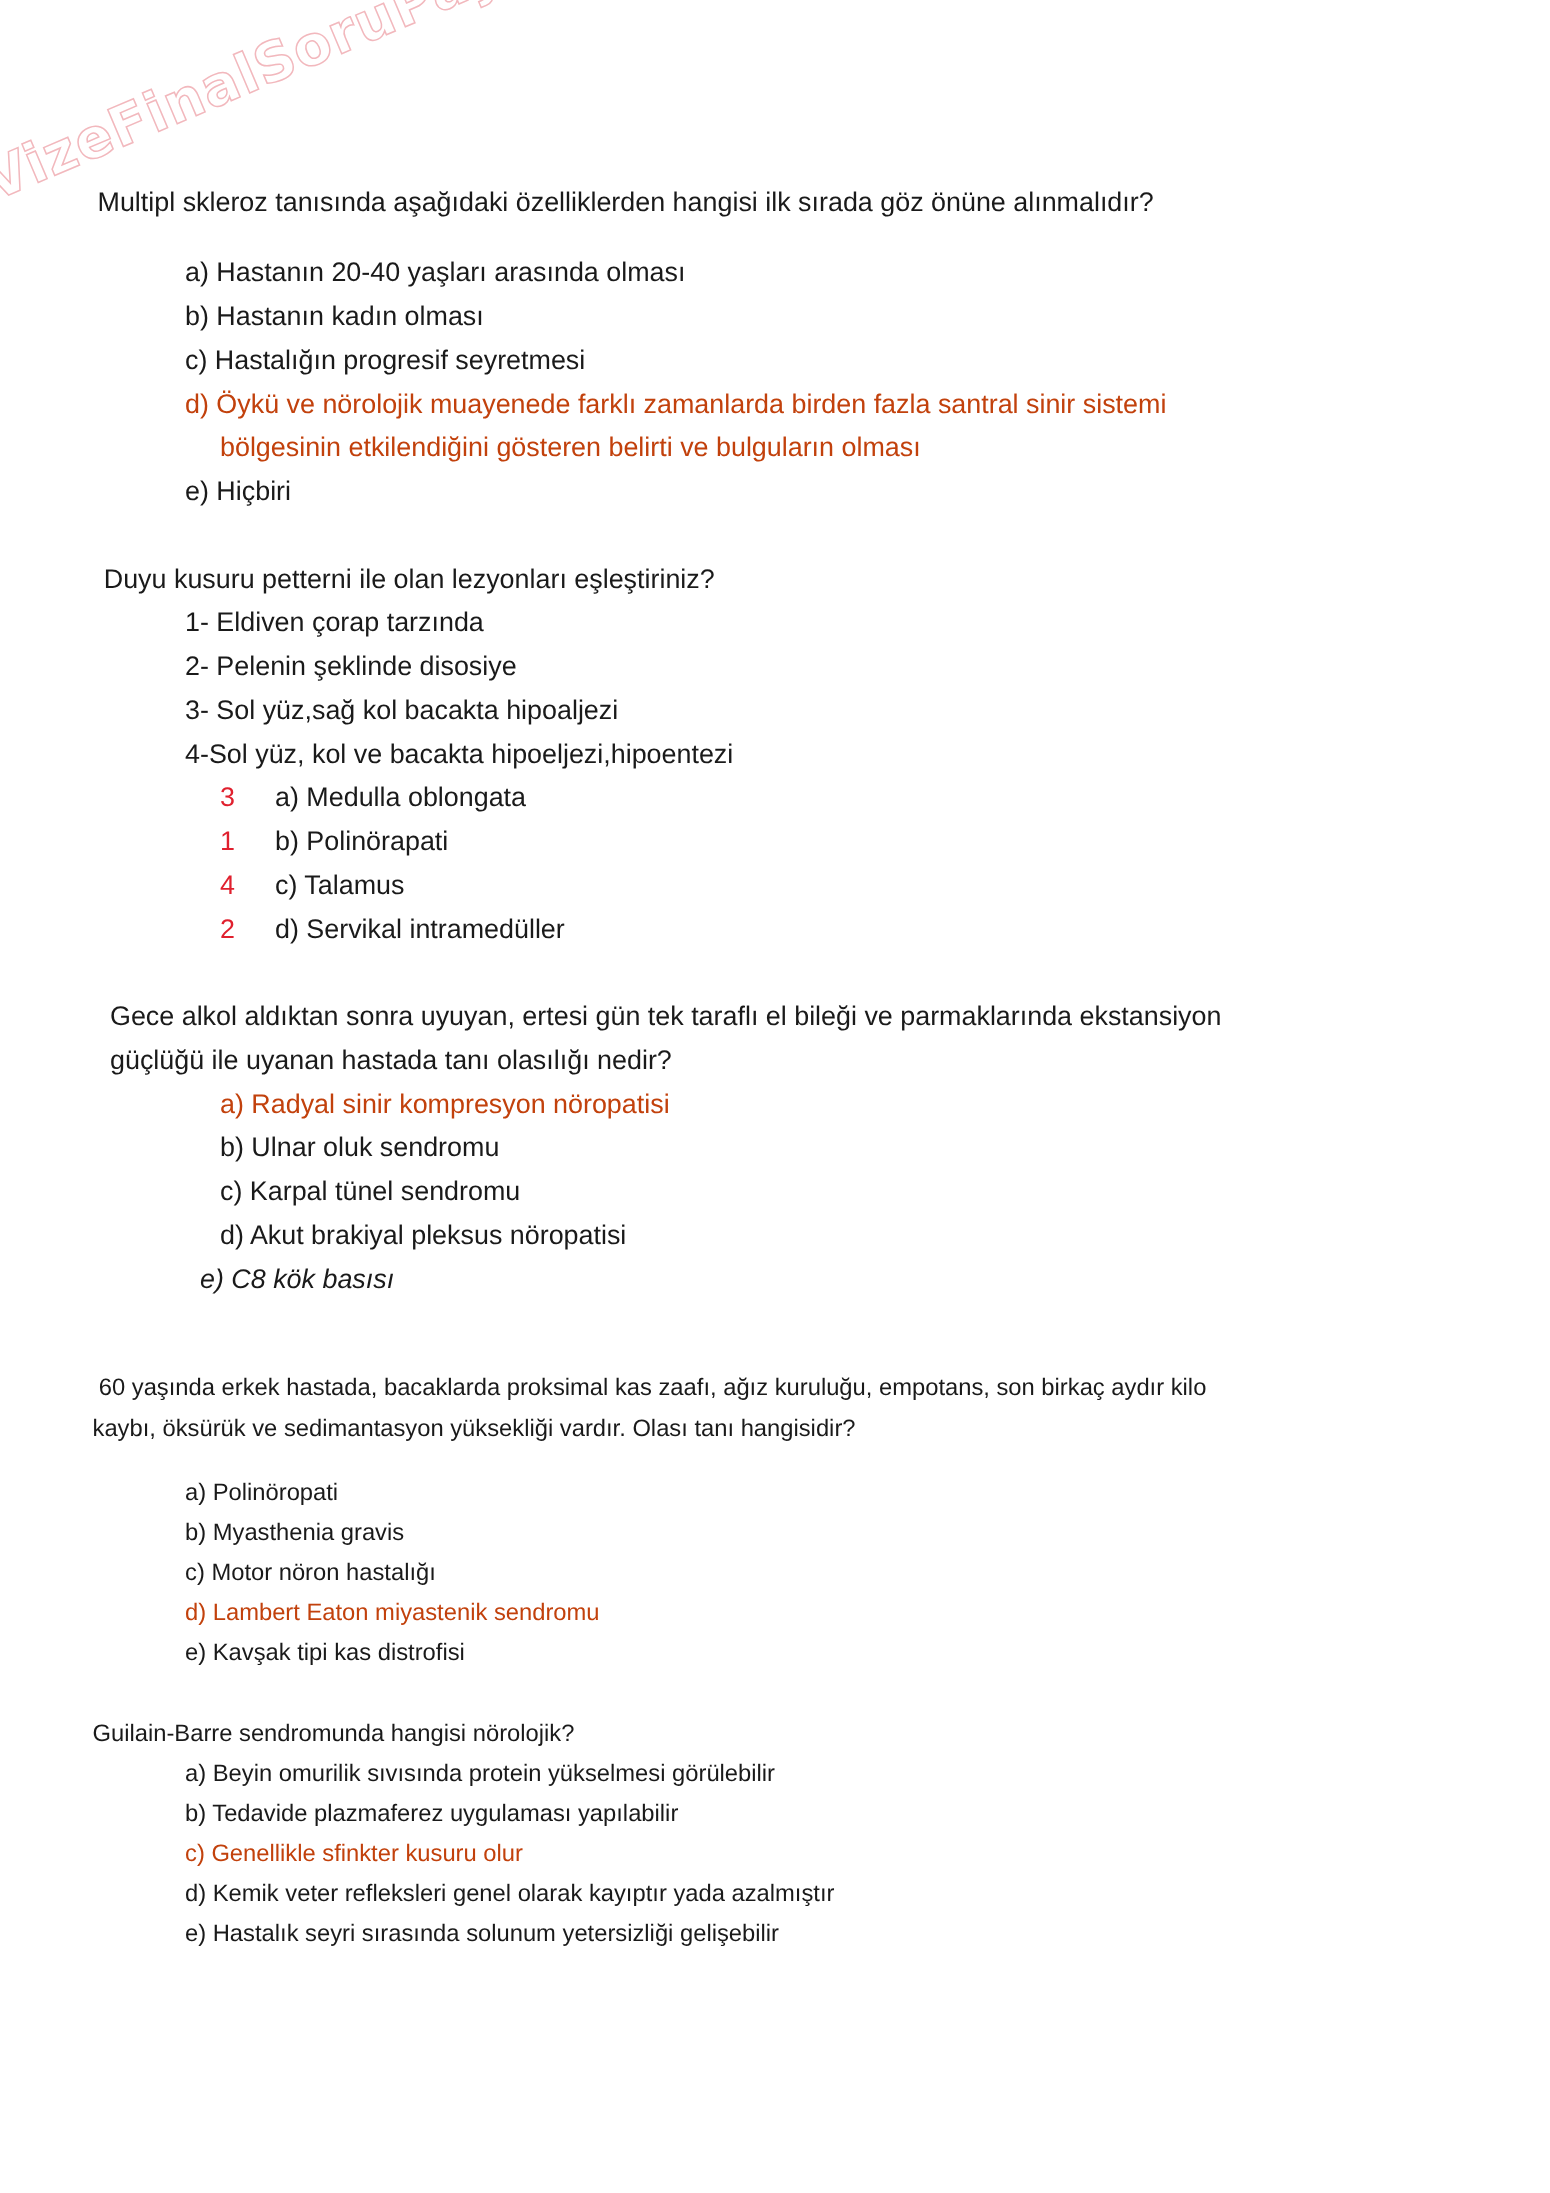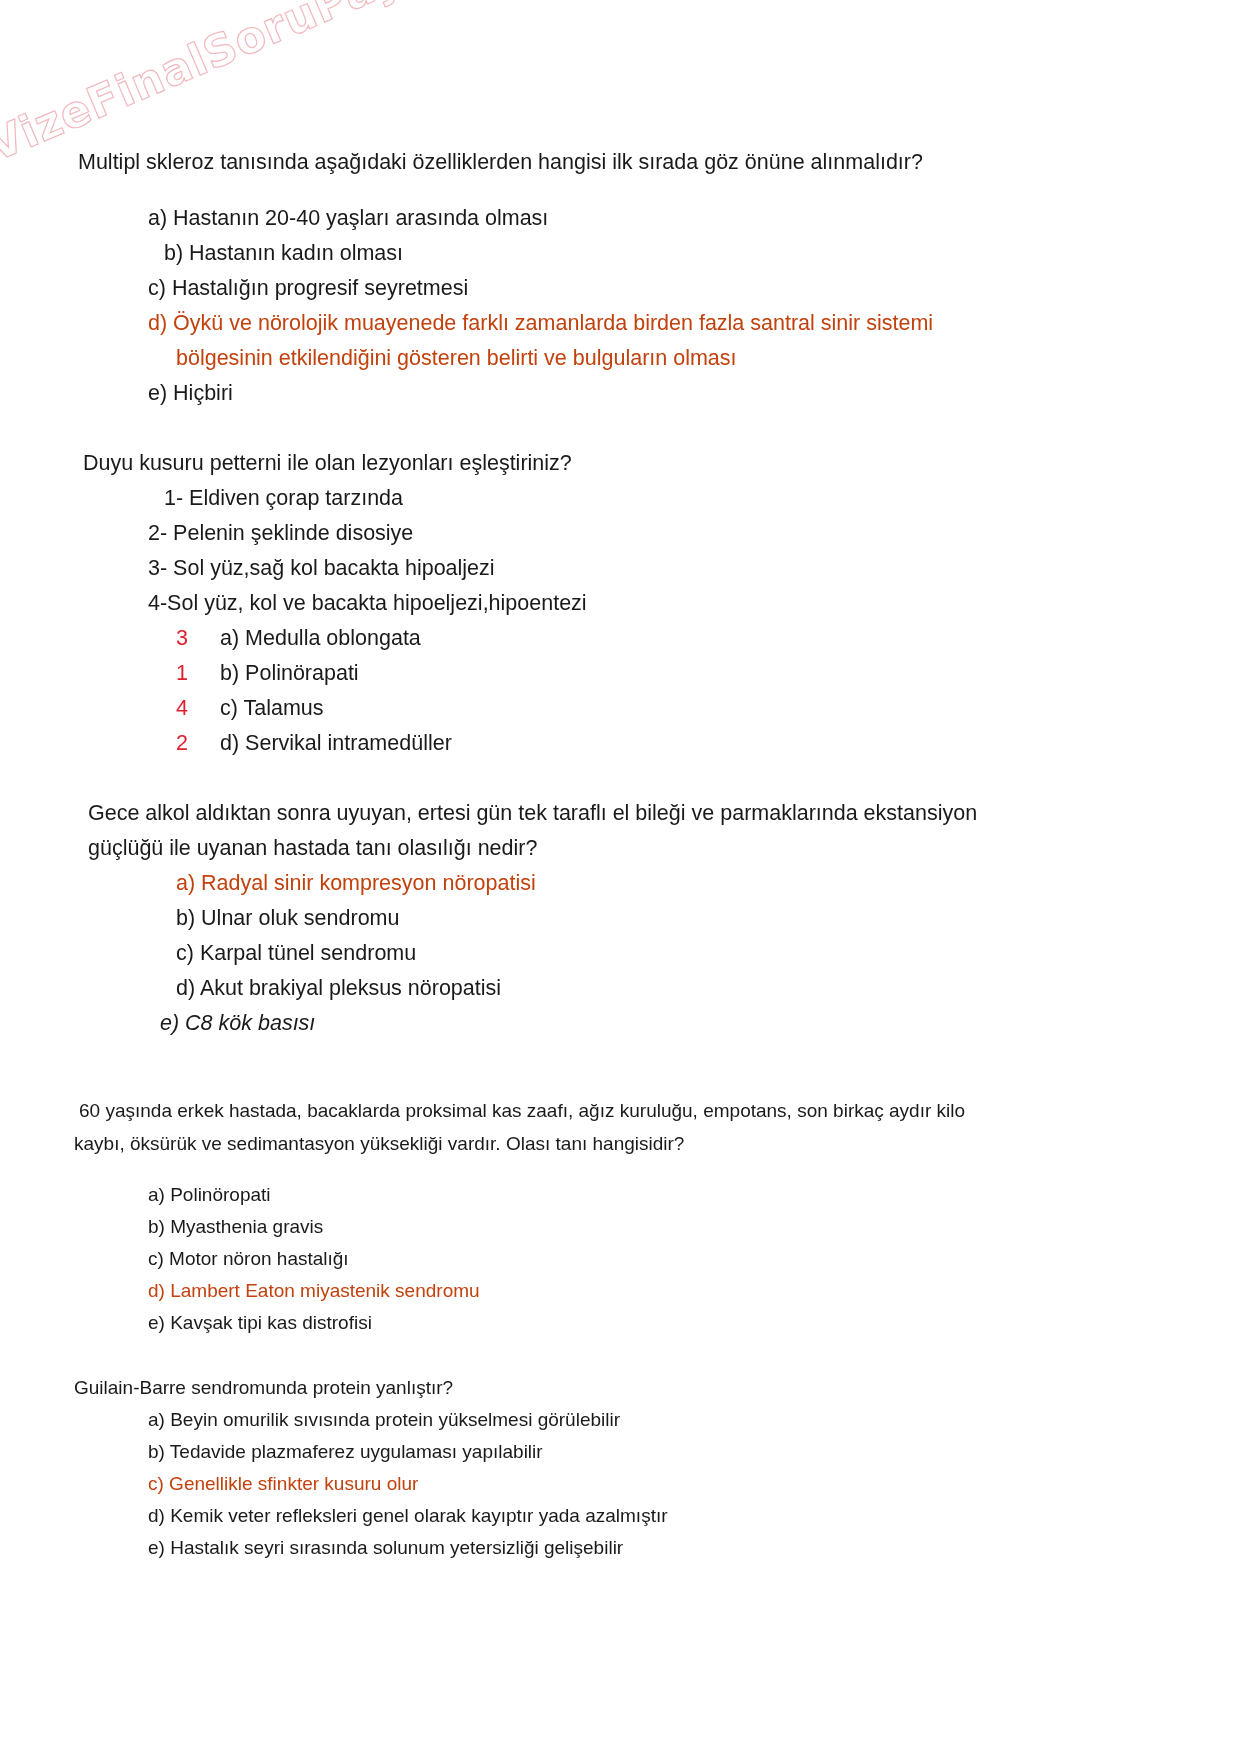--- a/index.html
+++ b/index.html
@@ -26,30 +26,30 @@
   .num { color: #e0202e; display: inline-block; width: 44px; }
 </style>
 </head>
 <body>
 
 <div class="watermark" style="top:120px;">VizeFinalSoruPaylasimi.com</div>
 
 <div>
   <div class="line big" style="left:78px; top:150px;">Multipl skleroz tanısında aşağıdaki özelliklerden hangisi ilk sırada göz önüne alınmalıdır?</div>
   <div class="line big" style="left:148px; top:206px;">a) Hastanın 20-40 yaşları arasında olması</div>
-  <div class="line big" style="left:148px; top:241px;margin-left:16px;">b) Hastanın kadın olması</div>
+  <div class="line big" style="left:148px; top:241px;">b) Hastanın kadın olması</div>
   <div class="line big" style="left:148px; top:276px;">c) Hastalığın progresif seyretmesi</div>
   <div class="line big red" style="left:148px; top:311px;">d) Öykü ve nörolojik muayenede farklı zamanlarda birden fazla santral sinir sistemi</div>
   <div class="line big red" style="left:176px; top:346px;">bölgesinin etkilendiğini gösteren belirti ve bulguların olması</div>
   <div class="line big" style="left:148px; top:381px;">e) Hiçbiri</div>
 </div>
 
 <div>
   <div class="line big" style="left:83px; top:451px;">Duyu kusuru petterni ile olan lezyonları eşleştiriniz?</div>
-  <div class="line big" style="left:164px; top:486px;">1- Eldiven çorap tarzında</div>
+  <div class="line big" style="left:148px; top:486px;">1- Eldiven çorap tarzında</div>
   <div class="line big" style="left:148px; top:521px;">2- Pelenin şeklinde disosiye</div>
   <div class="line big" style="left:148px; top:556px;text-align:right;">3- Sol yüz,sağ kol bacakta hipoaljezi</div>
   <div class="line big" style="left:148px; top:591px;">4-Sol yüz, kol ve bacakta hipoeljezi,hipoentezi</div>
 
   <div class="line big" style="left:176px; top:626px;">
     <span class="num">3</span><span>a) Medulla oblongata</span>
   </div>
   <div class="line big" style="left:176px; top:661px;">
     <span class="num">1</span><span>b) Polinörapati</span>
   </div>
@@ -75,19 +75,19 @@
   <div class="line small" style="left:79px; top:1100px;">60 yaşında erkek hastada, bacaklarda proksimal kas zaafı, ağız kuruluğu, empotans, son birkaç aydır kilo</div>
   <div class="line small" style="left:74px; top:1133px;">kaybı, öksürük ve sedimantasyon yüksekliği vardır. Olası tanı hangisidir?</div>
   <div class="line small" style="left:148px; top:1184px;">a) Polinöropati</div>
   <div class="line small" style="left:148px; top:1216px;">b) Myasthenia gravis</div>
   <div class="line small" style="left:148px; top:1248px;">c) Motor nöron hastalığı</div>
   <div class="line small red" style="left:148px; top:1280px;">d) Lambert Eaton miyastenik sendromu</div>
   <div class="line small" style="left:148px; top:1312px;">e) Kavşak tipi kas distrofisi</div>
 </div>
 
 <div>
-  <div class="line small" style="left:74px; top:1377px;">Guilain-Barre sendromunda protein yanlıştır?</div>
+  <div class="line small" style="left:74px; top:1377px;">Guilain-Barre sendromunda hangisi nörolojik?</div>
   <div class="line small" style="left:148px; top:1409px;">a) Beyin omurilik sıvısında protein yükselmesi görülebilir</div>
   <div class="line small" style="left:148px; top:1441px;">b) Tedavide plazmaferez uygulaması yapılabilir</div>
   <div class="line small red" style="left:148px; top:1473px;">c) Genellikle sfinkter kusuru olur</div>
   <div class="line small" style="left:148px; top:1505px;">d) Kemik veter refleksleri genel olarak kayıptır yada azalmıştır</div>
   <div class="line small" style="left:148px; top:1537px;">e) Hastalık seyri sırasında solunum yetersizliği gelişebilir</div>
 </div>
 
 </body></html>

